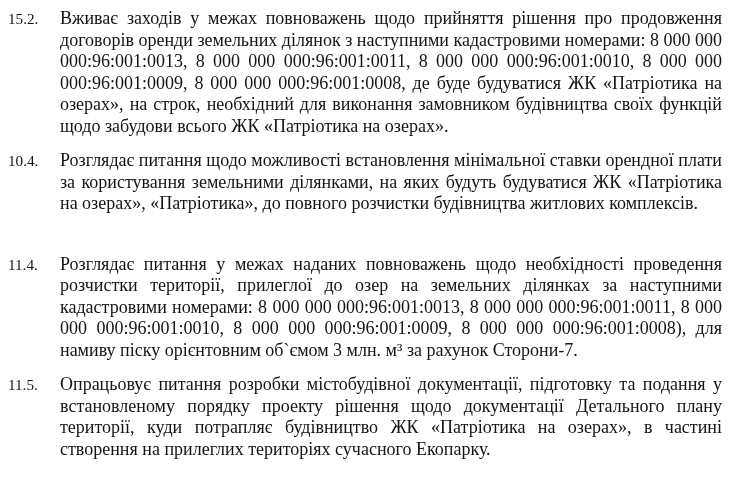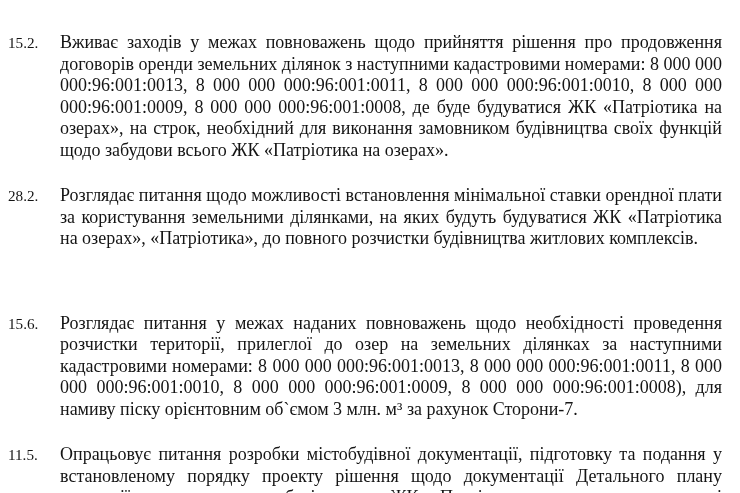--- a/index.html
+++ b/index.html
@@ -17,21 +17,20 @@
   .page {
     box-sizing: border-box;
     width: 740px;
     height: 493px;
     padding: 8px 18px 0 8px;
   }
   .clause {
     display: flex;
     align-items: flex-start;
     margin-bottom: 13px;
-    margin-top: 24px;
   }
   .clause-number {
     flex: 0 0 auto;
     width: 52px;
     font-size: 15.2px;
     line-height: 21.5px;
     color: #141414;
     white-space: nowrap;
   }
   .clause-body {
@@ -54,28 +53,28 @@
 <body>
 
 <div class="page">
 
   <div class="clause">
     <div class="clause-number">15.2.</div>
     <div class="clause-body">Вживає заходів у межах повноважень щодо прийняття рішення про продовження договорів оренди земельних ділянок з наступними кадастровими номерами: 8 000 000 000:96:001:0013, 8 000 000 000:96:001:0011, 8 000 000 000:96:001:0010, 8 000 000 000:96:001:0009, 8 000 000 000:96:001:0008, де буде будуватися ЖК «Патріотика на озерах», на строк, необхідний для виконання замовником будівництва своїх функцій щодо забудови всього ЖК «Патріотика на озерах».</div>
   </div>
 
   <div class="clause">
-    <div class="clause-number">28.2.</div>
+    <div class="clause-number">10.4.</div>
     <div class="clause-body">Розглядає питання щодо можливості встановлення мінімальної ставки орендної плати за користування земельними ділянками, на яких будуть будуватися ЖК «Патріотика на озерах», «Патріотика», до повного розчистки будівництва житлових комплексів.</div>
   </div>
 
   <div class="gap-block"></div>
 
   <div class="clause">
-    <div class="clause-number">15.6.</div>
+    <div class="clause-number">11.4.</div>
     <div class="clause-body">Розглядає питання у межах наданих повноважень щодо необхідності проведення розчистки території, прилеглої до озер на земельних ділянках за наступними кадастровими номерами: 8 000 000 000:96:001:0013, 8 000 000 000:96:001:0011, 8 000 000 000:96:001:0010, 8 000 000 000:96:001:0009, 8 000 000 000:96:001:0008), для намиву піску орієнтовним об`ємом 3 млн. м³ за рахунок Сторони-7.</div>
   </div>
 
   <div class="clause">
     <div class="clause-number">11.5.</div>
     <div class="clause-body">Опрацьовує питання розробки містобудівної документації, підготовку та подання у встановленому порядку  проекту рішення щодо документації Детального плану території, куди потрапляє будівництво ЖК «Патріотика на озерах», в частині створення на прилеглих територіях сучасного Екопарку.</div>
   </div>
 
 
 </div>

